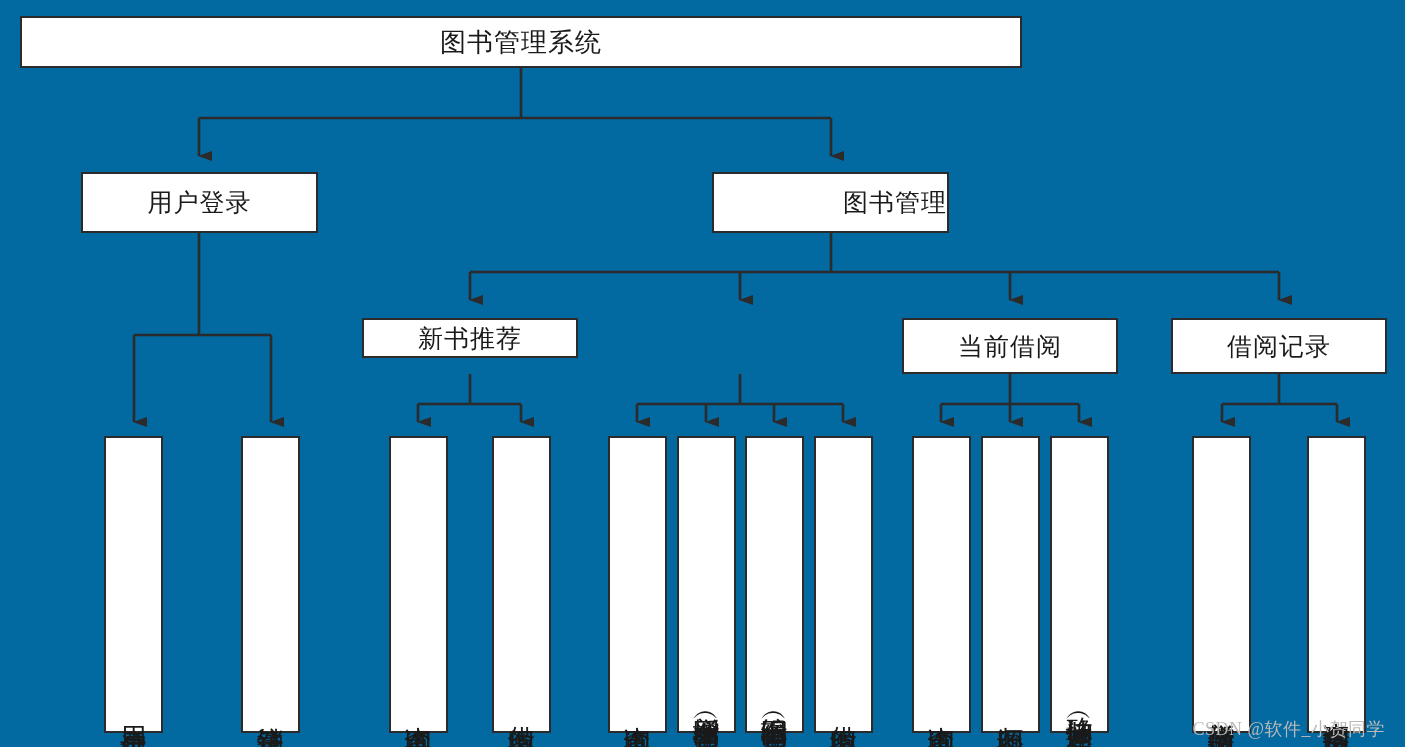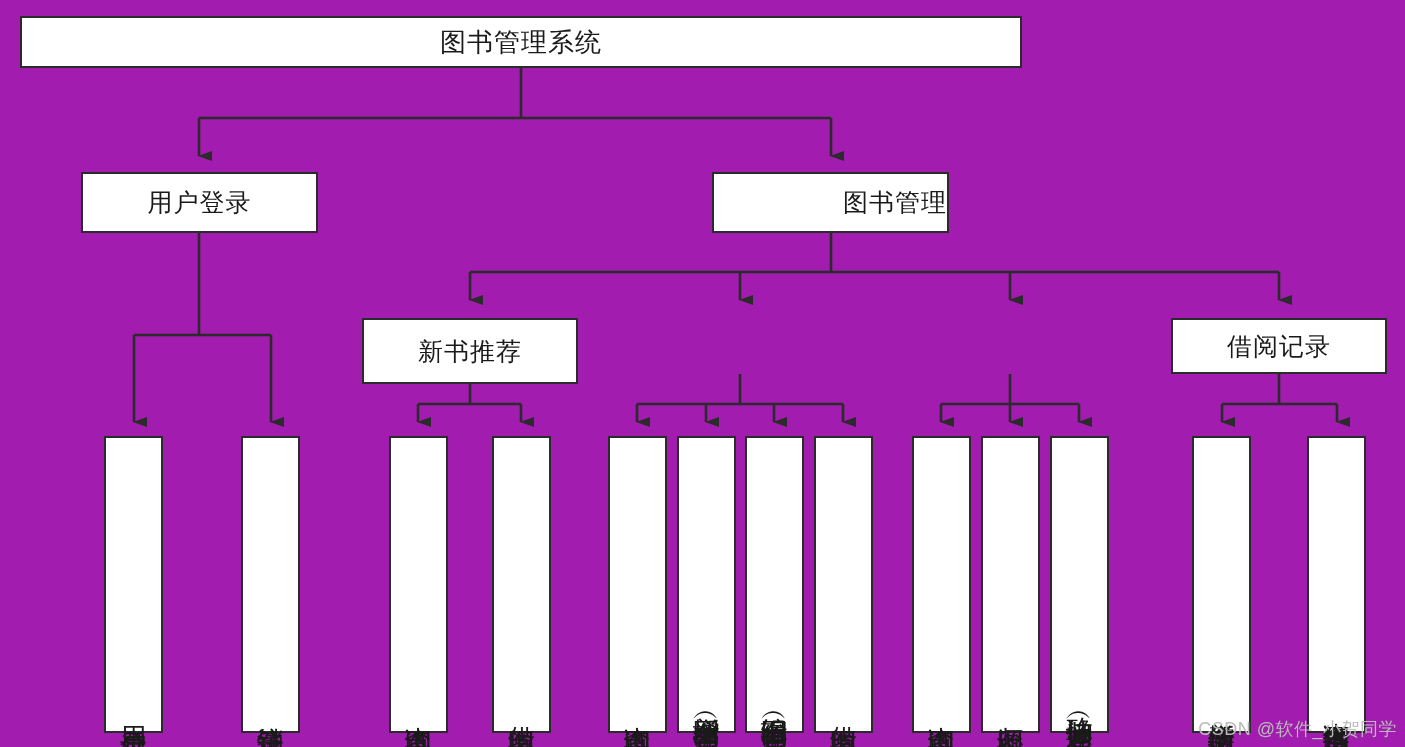--- a/index.html
+++ b/index.html
@@ -7,21 +7,21 @@
     padding: 0;
     background: #ffffff;
   }
   body {
     font-family: "DejaVu Sans", "Liberation Sans", sans-serif;
   }
   #canvas {
     position: relative;
     width: 1405px;
     height: 747px;
-    background: #a21caf;
+    background: #0369a1;
     overflow: hidden;
   }
   #wires {
     position: absolute;
     left: 0;
     top: 0;
     width: 1405px;
     height: 747px;
     pointer-events: none;
   }
@@ -55,27 +55,27 @@
   }
   .node.leaf .lbl {
     writing-mode: vertical-rl;
     text-orientation: upright;
     font-size: 27px;
     line-height: 1.16;
     letter-spacing: 2px;
   }
   #watermark {
     position: absolute;
-    right: 8px;
+    right: 20px;
     bottom: 6px;
     font-size: 18px;
     color: #b9b9b9;
     letter-spacing: 0.5px;
     white-space: nowrap;
-    font-family: Liberation Sans, sans-serif;
+    font-family: Liberation Serif, serif;
   }
 </style>
 </head>
 <body>
 
 <div id="canvas">
 
   <svg id="wires" viewBox="0 0 1405 747">
     <defs>
       <marker id="arrow" viewBox="0 0 12 14" refX="6" refY="13" markerWidth="12" markerHeight="14" orient="auto-start-reverse" markerUnits="userSpaceOnUse">
@@ -131,25 +131,28 @@
   </div>
 
   <div class="node horiz" style="left:81px; top:172px; width:237px; height:61px;">
     <span class="lbl">用户登录</span>
   </div>
 
   <div class="node horiz" style="left:712px; top:172px; width:237px; height:61px;justify-content:flex-end;">
     <span class="lbl">图书管理</span>
   </div>
 
-  <div class="node horiz" style="left:362px; top:318px; width:216px; height:66px;">
+  <div class="node horiz" style="left:362px; top:318px; width:216px; height:40px;">
     <span class="lbl">新书推荐</span>
   </div>
 
 
+  <div class="node horiz" style="left:902px; top:318px; width:216px; height:56px;">
+    <span class="lbl">当前借阅</span>
+  </div>
 
   <div class="node horiz" style="left:1171px; top:318px; width:216px; height:56px;">
     <span class="lbl">借阅记录</span>
   </div>
 
   <div class="node leaf" style="left:104px; top:436px; width:59px; height:297px;">
     <span class="lbl">用户登录</span>
   </div>
   <div class="node leaf" style="left:241px; top:436px; width:59px; height:297px;">
     <span class="lbl">注销登录</span>

